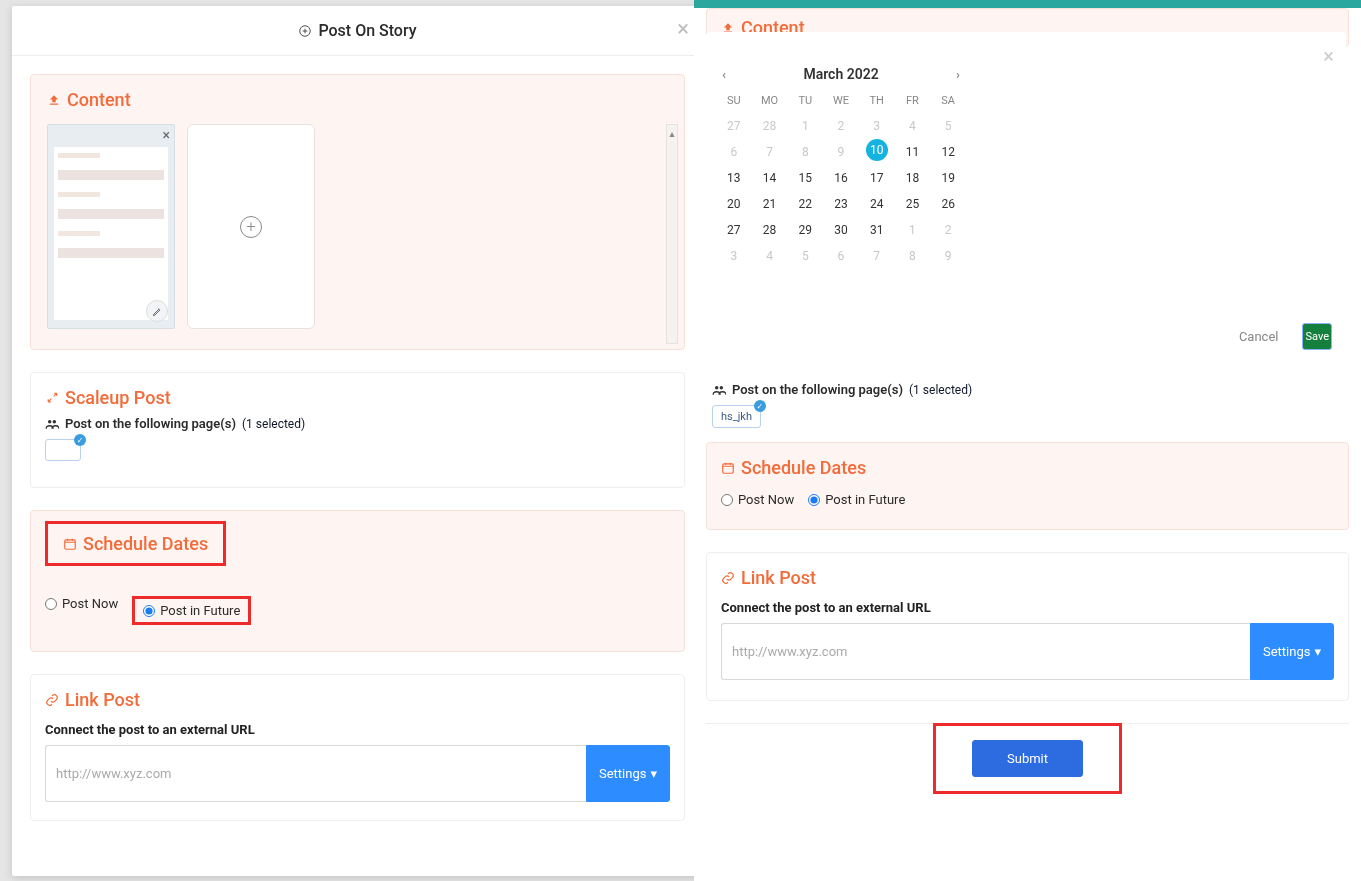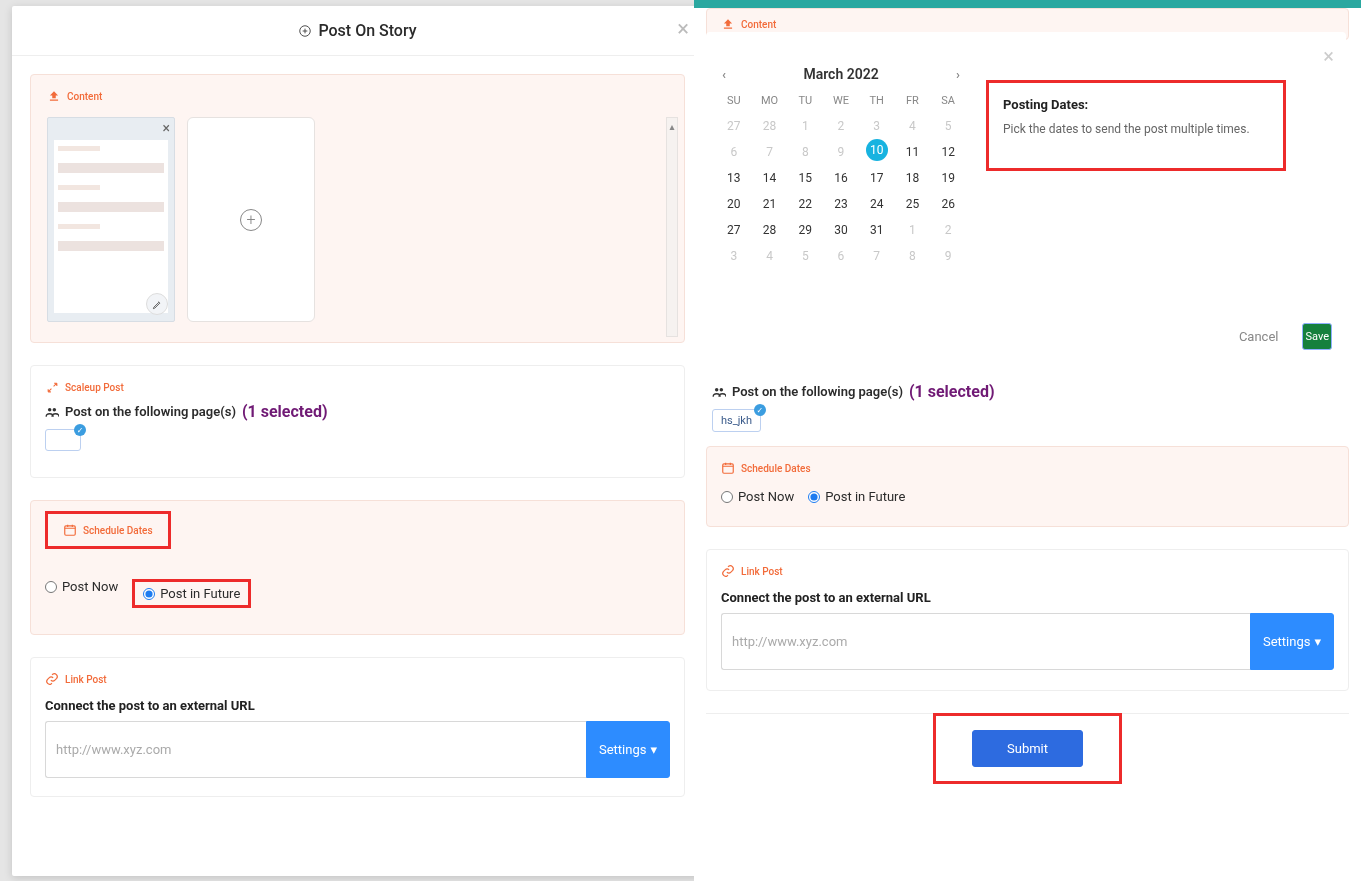--- a/index.html
+++ b/index.html
@@ -6,33 +6,33 @@
 body{background:#e5e5e5;width:1361px;height:881px;overflow:hidden;position:relative}
 .panel-left{position:absolute;left:12px;top:6px;width:691px;height:870px;background:#fff;border-radius:2px;box-shadow:0 2px 8px rgba(0,0,0,.15)}
 .panel-right{position:absolute;left:694px;top:0;width:667px;height:881px;background:#fff;}
 .modal-header{height:50px;display:flex;align-items:center;justify-content:center;border-bottom:1px solid #eee;position:relative}
 .modal-title{font-size:16px;font-weight:500;color:#2b2b2b;display:flex;align-items:center;gap:6px}
 .modal-close{position:absolute;right:14px;top:12px;color:#bbb;font-size:22px;cursor:pointer;line-height:1}
 .scroll-body{position:absolute;top:50px;bottom:0;left:0;right:0;overflow:hidden;padding:18px 18px 0 18px}
 .scroll-body-r{position:absolute;top:0;bottom:0;left:0;right:0;overflow:hidden;padding:0 12px 0 12px}
 .section{background:#fef5f2;border:1px solid #f6e0d8;border-radius:4px;margin-bottom:22px;padding:14px 14px}
 .section-white{background:#fff;border:1px solid #eee;border-radius:4px;margin-bottom:20px;padding:12px 14px}
-.sec-title{color:#f26b3a;font-size:10px;font-weight:500;display:flex;align-items:center;gap:6px}
+.sec-title{color:#f26b3a;font-size:18px;font-weight:500;display:flex;align-items:center;gap:6px}
 .icon{display:inline-flex;width:14px;height:14px;align-items:center;justify-content:center}
 .content-row{display:flex;gap:12px;margin-top:14px;position:relative}
 .thumb{width:128px;height:205px;background:#e8edf2;border:1px solid #d7dde4;position:relative;border-radius:2px}
 .thumb-inner{position:absolute;left:6px;right:6px;top:22px;bottom:8px;background:#fff}
 .thumb-x{position:absolute;right:4px;top:2px;color:#666;font-size:14px;cursor:pointer}
 .thumb-edit{position:absolute;right:6px;bottom:6px;width:22px;height:22px;border-radius:50%;background:#f2f4f7;border:1px solid #ddd;display:flex;align-items:center;justify-content:center;color:#555;font-size:12px}
 .addbox{width:128px;height:205px;border:1px solid #e6e2e0;border-radius:6px;background:#fff;display:flex;align-items:center;justify-content:center}
 .addbox .plus{width:22px;height:22px;border:1px solid #888;border-radius:50%;display:flex;align-items:center;justify-content:center;color:#888;font-size:16px;font-weight:300}
 .vscroll{position:absolute;right:-10px;top:0;width:12px;height:220px;border:1px solid #e6e2e0;background:#f6f2f0}
 .vscroll .vtn{height:16px;display:flex;align-items:center;justify-content:center;color:#888;font-size:10px}
 .pages-row{font-size:13px;color:#2b2b2b;margin-top:8px;display:flex;align-items:center;gap:6px;font-weight:600}
-.selcount{color:#701a75;font-weight:700;font-size:16px}
+.selcount{color:#0f172a;font-weight:400;font-size:12px}
 .chip{display:inline-block;margin-top:8px;padding:4px 8px;border:1px solid #bcd0f0;border-radius:3px;font-size:11px;color:#3b5b8b;position:relative}
 .chip .chk{position:absolute;top:-6px;right:-6px;width:12px;height:12px;border-radius:50%;background:#3b9de0;color:#fff;font-size:8px;display:flex;align-items:center;justify-content:center}
 .hl-red{border:3px solid #ed2b2b;padding:3px;display:inline-block}
 .radio-row{margin-top:14px;font-size:13px;color:#2b2b2b;display:flex;align-items:flex-start;gap:14px}
 .radio-row label{display:flex;align-items:center;gap:5px}
 input[type=radio]{accent-color:#1d7bf0;width:12px;height:12px}
 .subhead{font-size:13px;font-weight:700;color:#222;margin:12px 0 8px}
 .urlrow{display:flex}
 .url-input{flex:1;border:1px solid #d8d8d8;border-right:none;border-radius:3px 0 0 3px;padding:20px 10px;font-size:13px;color:#555}
 .url-input::placeholder{color:#aaa}
@@ -266,24 +266,20 @@
             <span class="mute">2</span>
             <span class="mute">3</span>
             <span class="mute">4</span>
             <span class="mute">5</span>
             <span class="mute">6</span>
             <span class="mute">7</span>
             <span class="mute">8</span>
             <span class="mute">9</span>
           </div>
       </div>
-      <div class="infobox">
-        <h4>Posting Dates:</h4>
-        <p>Pick the dates to send the post multiple times.</p>
-      </div>
       <div class="cal-foot">
         <button class="btn-cancel">Cancel</button>
         <button class="btn-save">Save</button>
       </div>
     </div>
 
     <div class="right-lower">
 
       <div style="padding:4px 6px 14px">
         <div class="pages-row">

